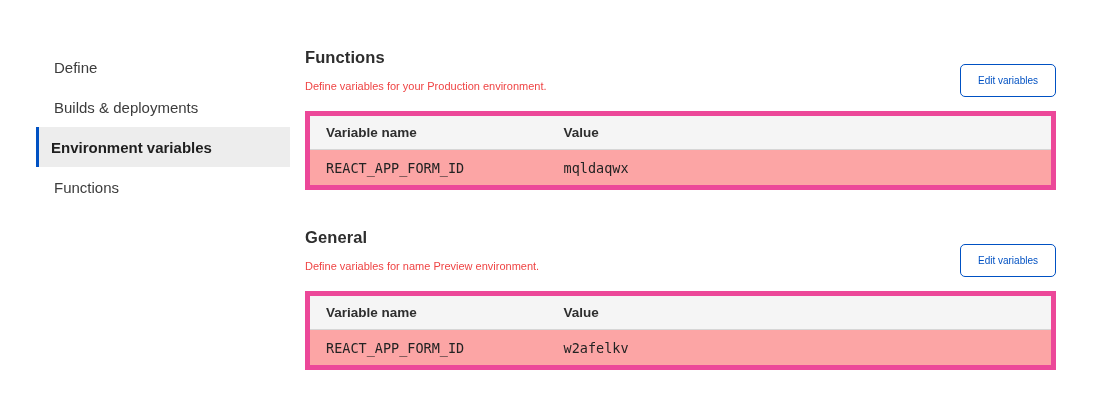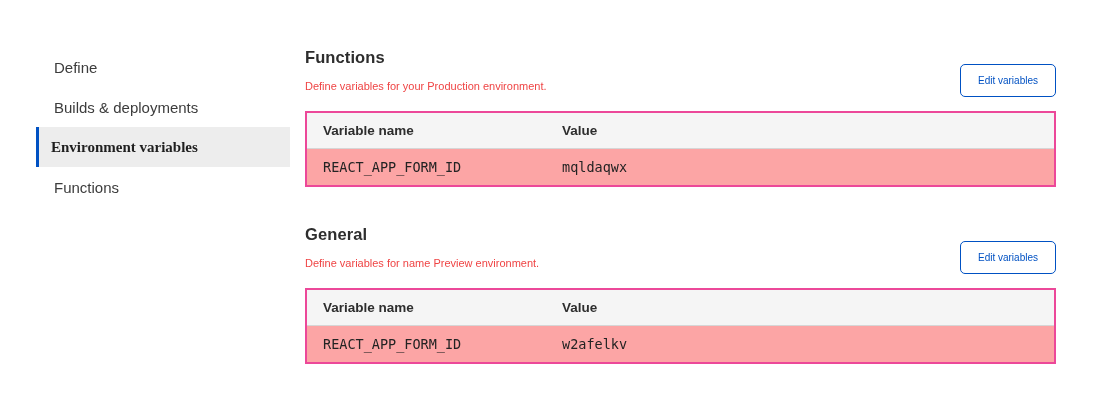--- a/index.html
+++ b/index.html
@@ -26,21 +26,20 @@
     color: #3c3c3c;
     border-left: 3px solid transparent;
     cursor: pointer;
   }
   .side-item.selected {
     background: #ededed;
     border-left: 3px solid #0051c3;
     padding-left: 12px;
     font-weight: 700;
     color: #1f1f1f;
-    font-family: Liberation Serif, serif;
   }
 
   
   .main {
     position: absolute;
     left: 305px; top: 48px;
     width: 751px;
   }
   .section { position: relative; }
   .section + .section { margin-top: 38px; }
@@ -67,21 +66,21 @@
     color: #0051c3;
     font-size: 10px;
     font-family: "Liberation Sans", sans-serif;
     cursor: pointer;
   }
 
   
   .var-table {
     margin-top: 19px;
     width: 100%;
-    border: 2px solid #ec4899;
+    border: 5px solid #ec4899;
     border-radius: 2px;
     border-collapse: collapse;
   }
   .var-table th {
     height: 36px;
     background: #f5f5f5;
     border-bottom: 1px solid #d6d6d6;
     text-align: left;
     padding: 0 16px;
     font-size: 13.5px;

